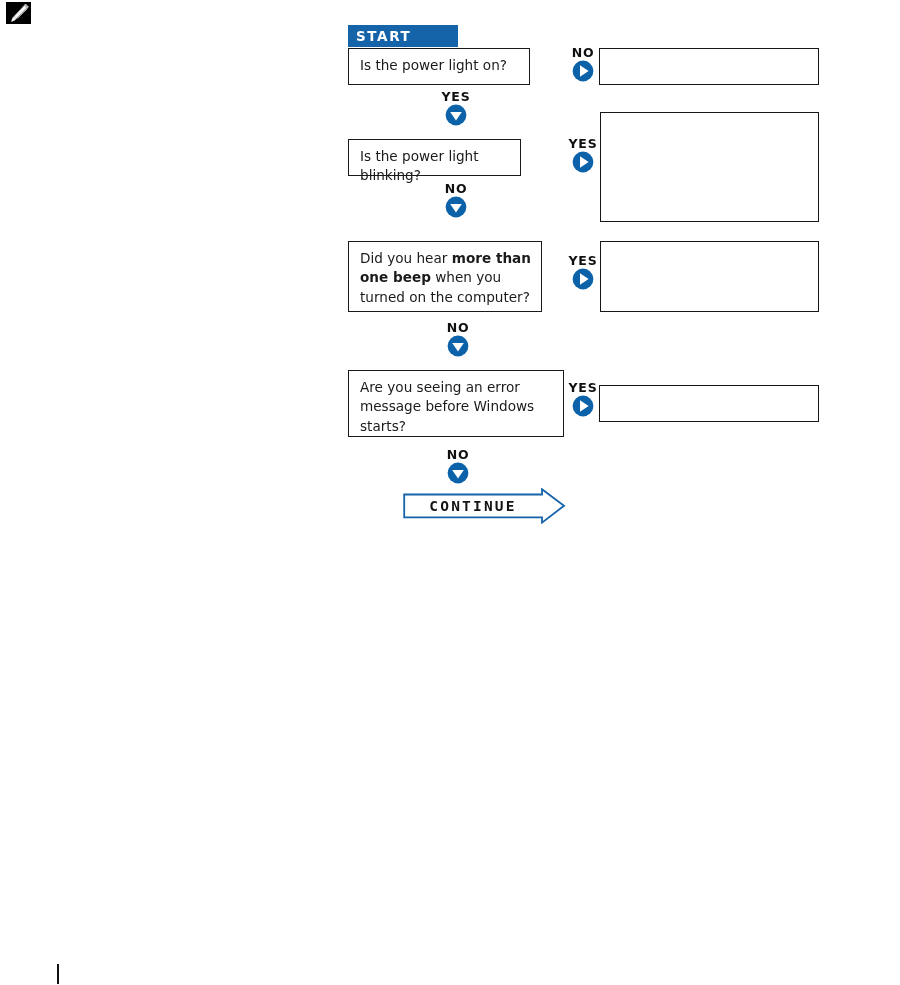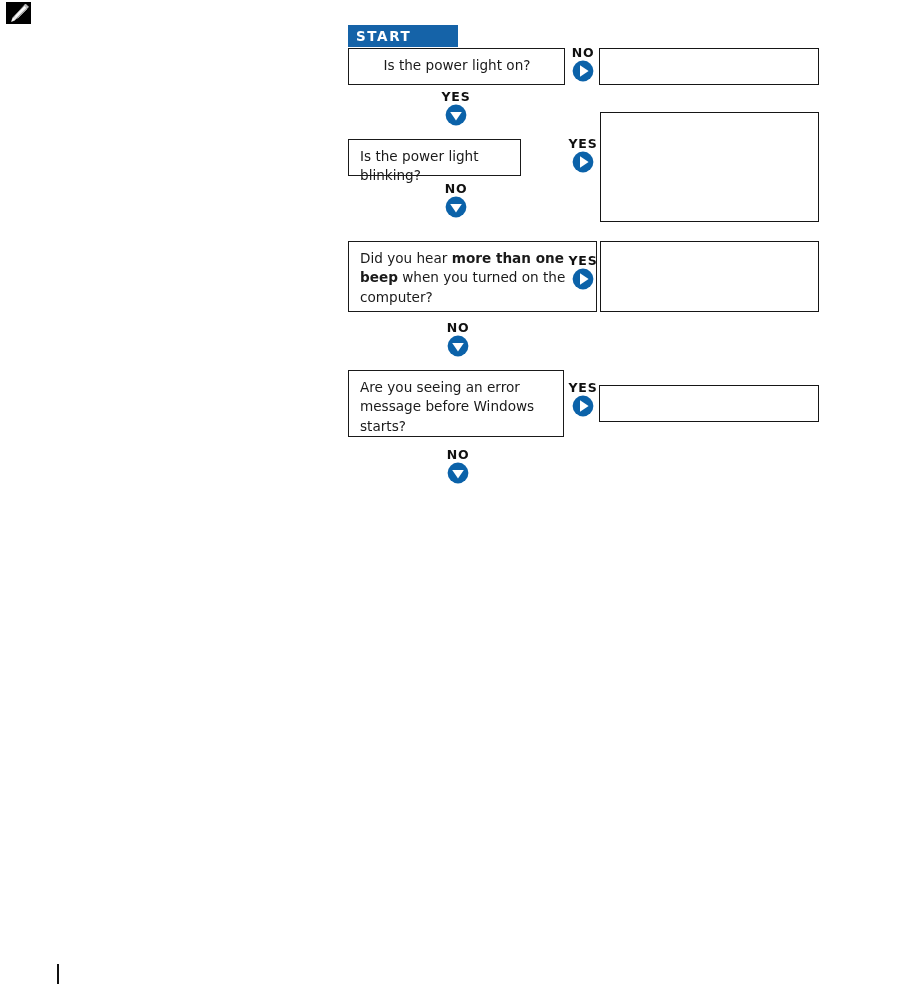--- a/index.html
+++ b/index.html
@@ -146,21 +146,21 @@
     <polygon points="5.5,19.5 7,15.5 9,18" fill="#ffffff"></polygon>
     <line x1="9.5" y1="14.5" x2="19" y2="5" stroke="#ffffff" stroke-width="1.1"></line>
     <line x1="11.5" y1="16.5" x2="21" y2="7" stroke="#bdbdbd" stroke-width="0.8"></line>
   </svg>
 </div>
 
 <div class="flow">
 
   <div class="start-banner">START HERE</div>
 
-  <div class="qbox" style="left:348px; top:48px; width:217px; height:37px;text-align:center;">
+  <div class="qbox" style="left:348px; top:48px; width:182px; height:37px;">
     <span>Is the power light on?</span>
   </div>
 
   <div class="conn" style="left:561px; top:46px;">
     <span class="lbl">NO</span>
     <span class="glyph">
       <svg width="22" height="22" viewBox="0 0 22 22">
         <circle cx="11" cy="11" r="10.4" fill="#0b62a9"></circle>
         <polygon points="8,5.2 16.6,11 8,16.8" fill="#ffffff"></polygon>
       </svg>
@@ -202,21 +202,21 @@
   <div class="conn" style="left:434px; top:182px;">
     <span class="lbl">NO</span>
     <span class="glyph">
       <svg width="22" height="22" viewBox="0 0 22 22">
         <circle cx="11" cy="11" r="10.4" fill="#0b62a9"></circle>
         <polygon points="5.2,8 16.8,8 11,16.6" fill="#ffffff"></polygon>
       </svg>
     </span>
   </div>
 
-  <div class="qbox" style="left:348px; top:241px; width:249px; height:71px;">
+  <div class="qbox" style="left:348px; top:241px; width:194px; height:71px;">
     <span>Did you hear </span><b>more than one beep</b><span> when you turned on the computer?</span>
   </div>
 
   <div class="conn" style="left:561px; top:254px;">
     <span class="lbl">YES</span>
     <span class="glyph">
       <svg width="22" height="22" viewBox="0 0 22 22">
         <circle cx="11" cy="11" r="10.4" fill="#0b62a9"></circle>
         <polygon points="8,5.2 16.6,11 8,16.8" fill="#ffffff"></polygon>
       </svg>
@@ -258,16 +258,22 @@
   <div class="conn" style="left:436px; top:448px;">
     <span class="lbl">NO</span>
     <span class="glyph">
       <svg width="22" height="22" viewBox="0 0 22 22">
         <circle cx="11" cy="11" r="10.4" fill="#0b62a9"></circle>
         <polygon points="5.2,8 16.8,8 11,16.6" fill="#ffffff"></polygon>
       </svg>
     </span>
   </div>
 
+  <div class="continue-wrap">
+    <svg width="163" height="36" viewBox="0 0 163 36">
+      <polygon points="1.2,6.5 139,6.5 139,1.2 161,17.8 139,34.6 139,29.4 1.2,29.4" fill="#ffffff" stroke="#1563a8" stroke-width="1.8" stroke-linejoin="miter"></polygon>
+    </svg>
+    <div class="continue-label">CONTINUE</div>
+  </div>
 
 </div>
 
 <div class="page-tick"></div>
 
 </body></html>

